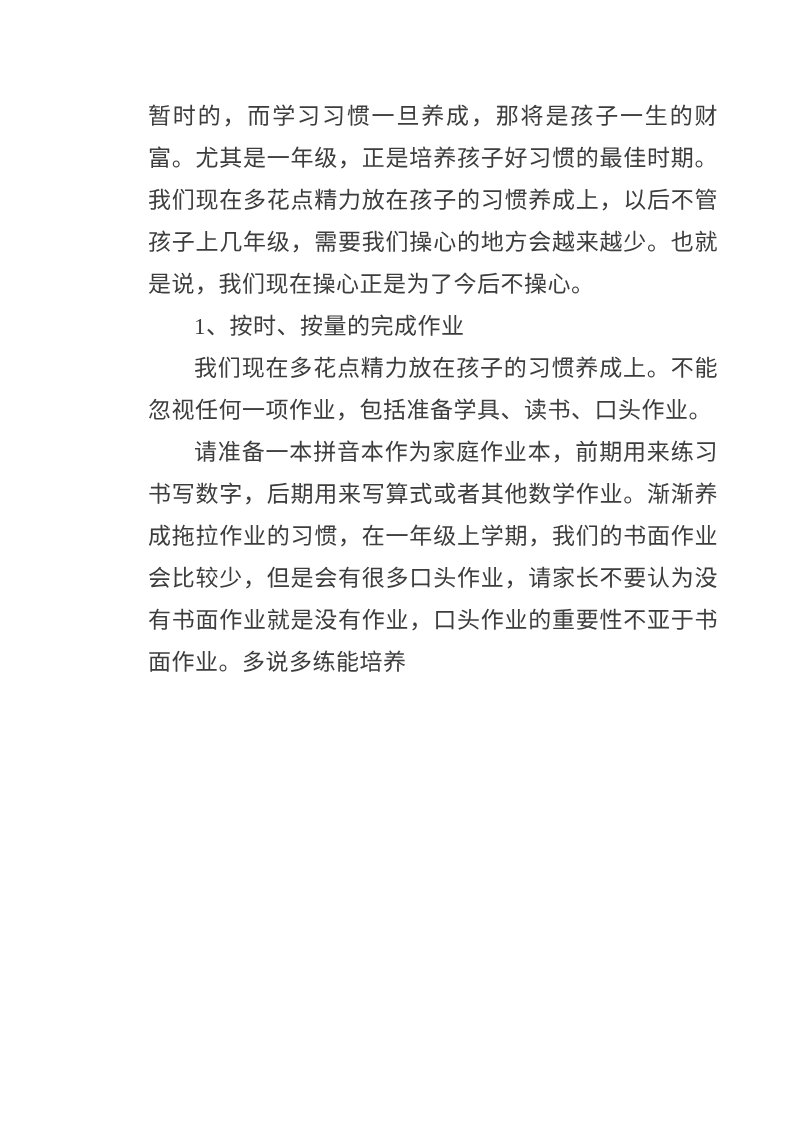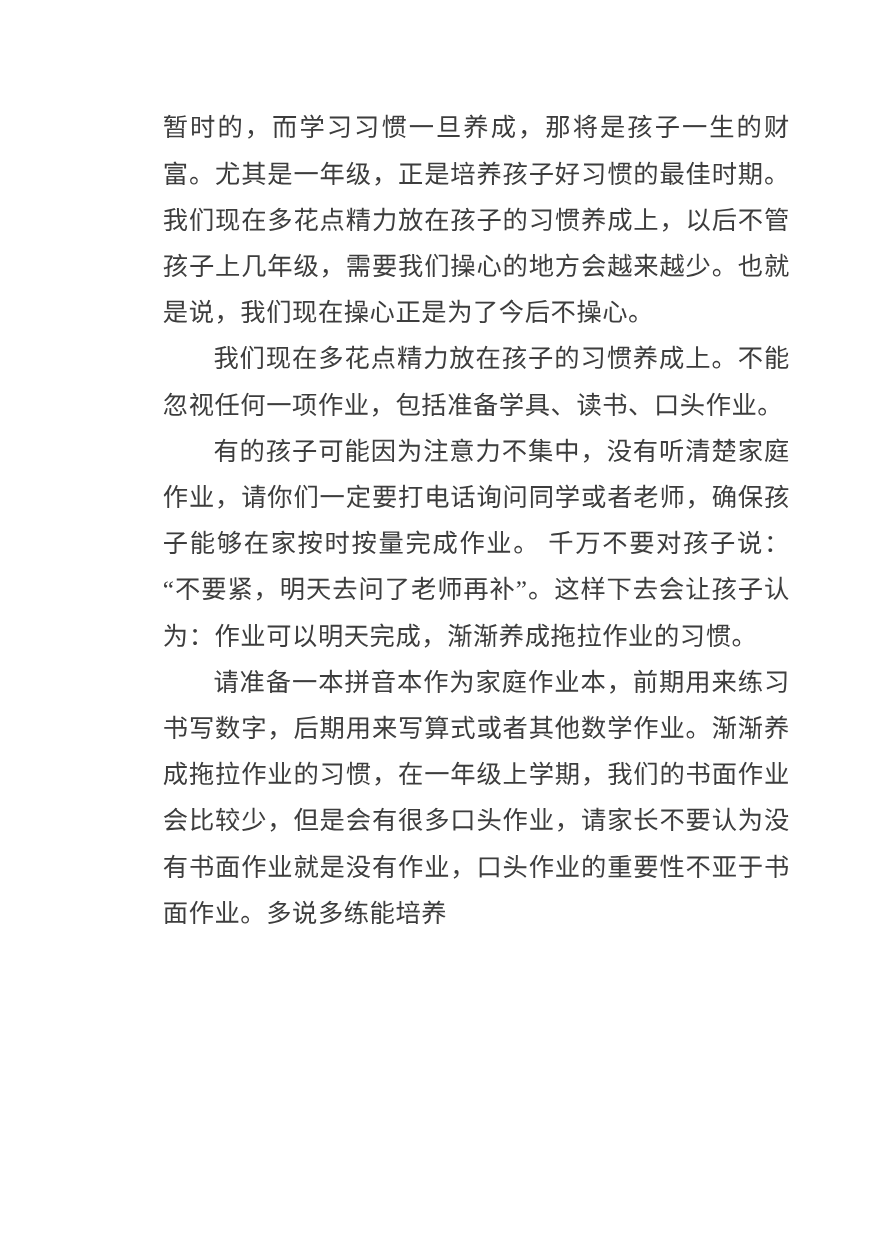--- a/index.html
+++ b/index.html
@@ -35,17 +35,17 @@
   .para.continuation {
     text-indent: 0;
   }
 </style>
 </head>
 <body>
 
 <div class="page">
   <div class="text-block">
     <p class="para continuation">暂时的，而学习习惯一旦养成，那将是孩子一生的财富。尤其是一年级，正是培养孩子好习惯的最佳时期。我们现在多花点精力放在孩子的习惯养成上，以后不管孩子上几年级，需要我们操心的地方会越来越少。也就是说，我们现在操心正是为了今后不操心。</p>
+    <p class="para">1、按时、按量的完成作业</p>
     <p class="para">我们现在多花点精力放在孩子的习惯养成上。不能忽视任何一项作业，包括准备学具、读书、口头作业。</p>
-    <p class="para">有的孩子可能因为注意力不集中，没有听清楚家庭作业，请你们一定要打电话询问同学或者老师，确保孩子能够在家按时按量完成作业。 千万不要对孩子说：“不要紧，明天去问了老师再补”。这样下去会让孩子认为：作业可以明天完成，渐渐养成拖拉作业的习惯。</p>
     <p class="para">请准备一本拼音本作为家庭作业本，前期用来练习书写数字，后期用来写算式或者其他数学作业。渐渐养成拖拉作业的习惯，在一年级上学期，我们的书面作业会比较少，但是会有很多口头作业，请家长不要认为没有书面作业就是没有作业，口头作业的重要性不亚于书面作业。多说多练能培养</p>
   </div>
 </div>
 
 </body></html>

